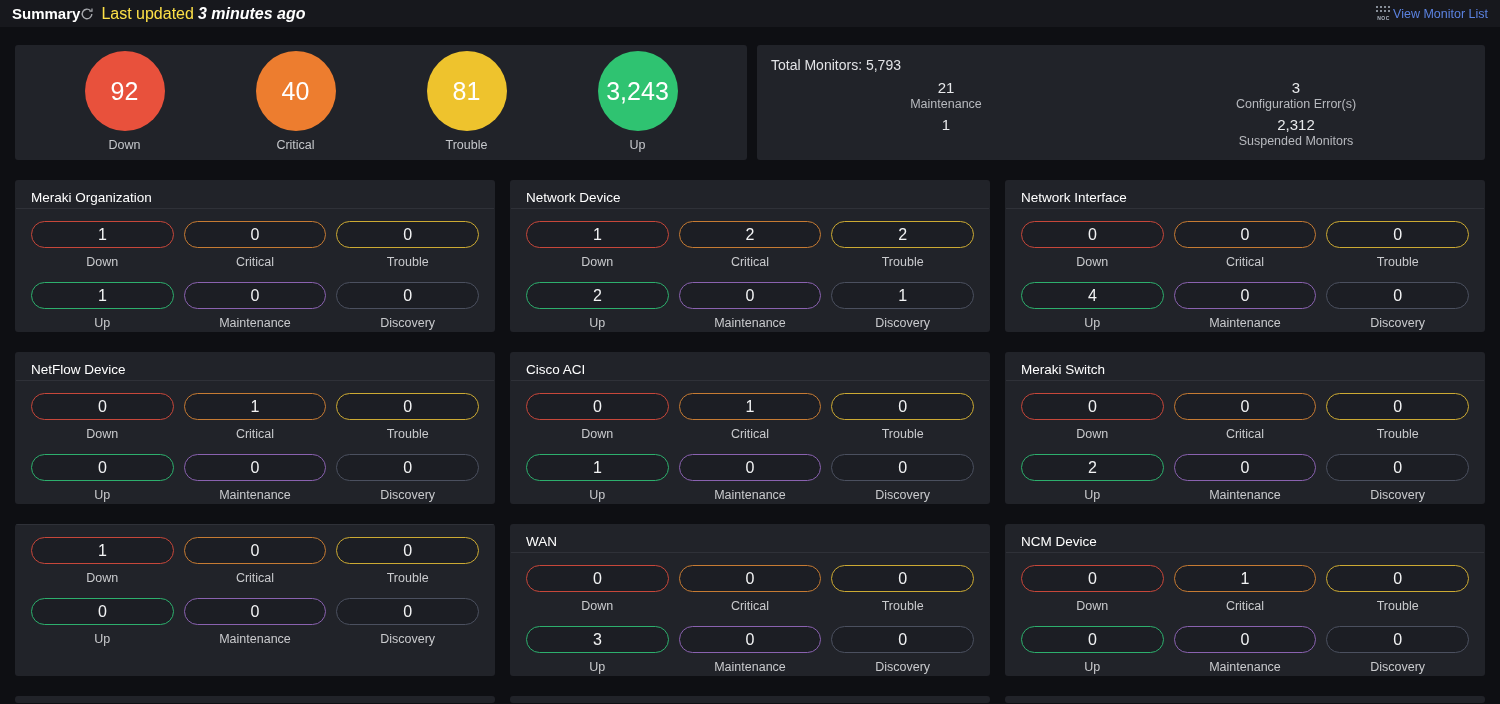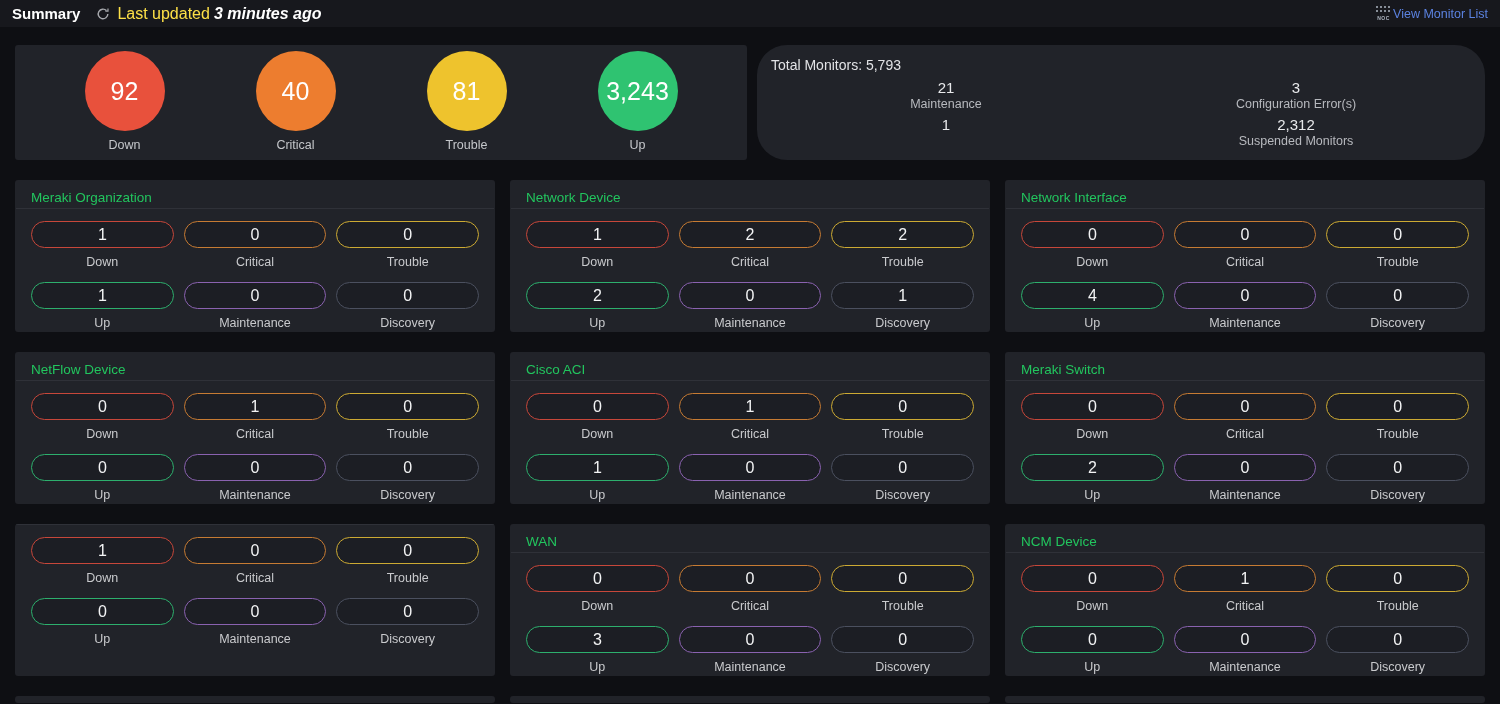--- a/index.html
+++ b/index.html
@@ -1,53 +1,53 @@
 <!DOCTYPE html>
 <html style="--c-down: #c7473a; --c-critical: #c67b33; --c-trouble: #ccaa33; --c-up: #2daf6d; --c-maintenance: #8a62b0; --c-discovery: #4b505f;"><head>
 <meta charset="utf-8">
 <style>
   * { margin:0; padding:0; box-sizing:border-box; }
   html,body { width:1500px; height:704px; overflow:hidden; background:#0e0f13;
     font-family:"Liberation Sans", sans-serif; color:#e8e9eb; }
 
   
   .topbar { height:27px; background:#17181d; display:flex; align-items:center; padding:0 12px; }
-  .topbar-title { font-size:15px; font-weight:bold; color:#ffffff; margin-right:16px; }
+  .topbar-title { font-size:15px; font-weight:bold; color:#ffffff; }
   .refresh-icon { width:14px; height:14px; margin-right:7px; color:#a6a8ad; display:inline-flex; }
   .refresh-icon svg { width:14px; height:14px; }
   .updated-prefix { font-size:16px; color:#fde047; margin-right:4px; }
   .updated-value { font-size:16px; color:#ffffff; font-weight:bold;font-style:italic; }
   .topbar-right { margin-left:auto; display:flex; align-items:center; gap:2px; }
   .noc-icon { display:flex; flex-direction:column; align-items:center; gap:2px; cursor:pointer; }
   .noc-dots { display:grid; grid-template-columns:repeat(4,3px); grid-auto-rows:3px; gap:1px; }
   .noc-dots i { width:2px; height:2px; border-radius:50%; background:#aeb6c2; }
   .noc-text { font-size:5px; letter-spacing:0.5px; color:#aeb6c2; font-weight:bold; }
   .monitor-link { font-size:12.5px; color:#5b82e0; cursor:pointer; text-decoration:none; }
 
   
   .summary-row { display:flex; gap:10px; padding:0 15px; margin-top:18px; height:115px; }
   .panel { background:#212329; border-radius:3px; }
   .status-panel { flex:0 0 732px; display:flex; align-items:center; justify-content:space-around; padding:0 24px 10px; }
   .status-item { display:flex; flex-direction:column; align-items:center; cursor:pointer; }
   .status-circle { width:80px; height:80px; border-radius:50%; display:flex; align-items:center;
     justify-content:center; font-size:25px; color:#ffffff; margin-top:8px; }
   .status-label { font-size:12.5px; color:#c5c7cb; margin-top:7px; }
 
-  .totals-panel { flex:1 1 auto; padding:12px 14px 16px;border-radius:30px; }
+  .totals-panel { flex:1 1 auto; padding:12px 14px 16px; }
   .totals-title { font-size:14px; color:#e2e3e6; }
   .totals-grid { display:grid; grid-template-columns:1fr 1fr; row-gap:5px; margin-top:6px; }
   .stat { text-align:center; }
   .stat-count { font-size:15px; color:#e8e9eb; }
   .stat-label { font-size:12.5px; color:#b7b9be; margin-top:1px; }
 
   
   .cards-grid { display:grid; grid-template-columns:repeat(3, 1fr); column-gap:15px; row-gap:20px;
     padding:0 15px; margin-top:20px; }
   .card { background:#212329; border-radius:3px; height:152px; overflow:hidden; }
-  .card-title { font-size:13.5px; color:#22c55e; padding:10px 16px 0; height:28px; }
+  .card-title { font-size:13.5px; color:#ffffff; padding:10px 16px 0; height:28px; }
   .card-divider { height:1px; background:#2f3138; margin:0 1px; }
   .card-body { display:grid; grid-template-columns:repeat(3, 1fr); column-gap:10px; row-gap:13px;
     padding:12px 16px 0; }
   .cell { display:flex; flex-direction:column; align-items:center; }
   .pill { width:100%; height:27px; border-radius:14px; background:#1c1e24; border:1px solid #4b505f;
     display:flex; align-items:center; justify-content:center; font-size:16px; color:#f2f3f4; cursor:pointer; }
   .pill-down       { border-color:var(--c-down); }
   .pill-critical   { border-color:var(--c-critical); }
   .pill-trouble    { border-color:var(--c-trouble); }
   .pill-up         { border-color:var(--c-up); }

